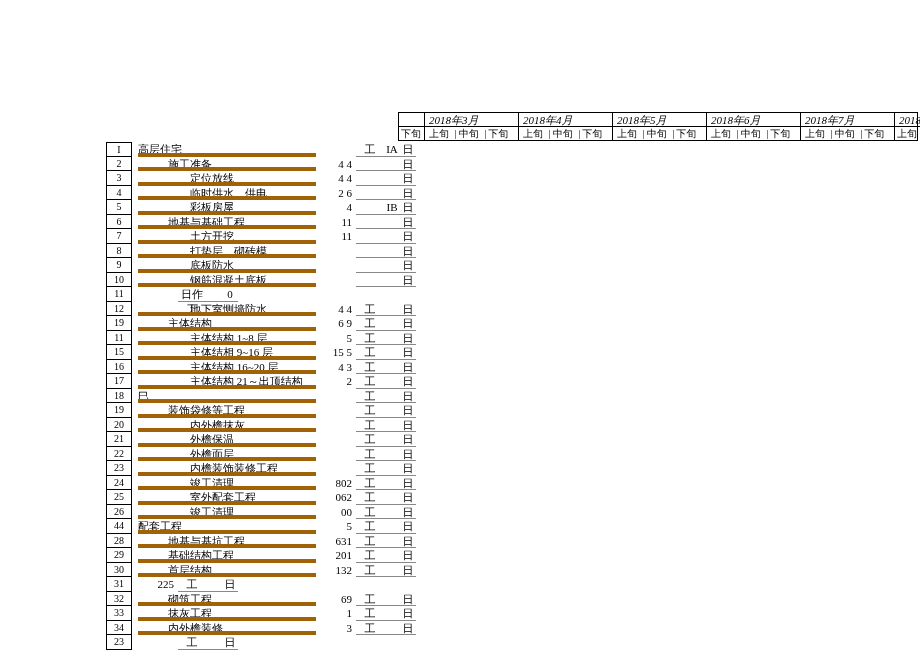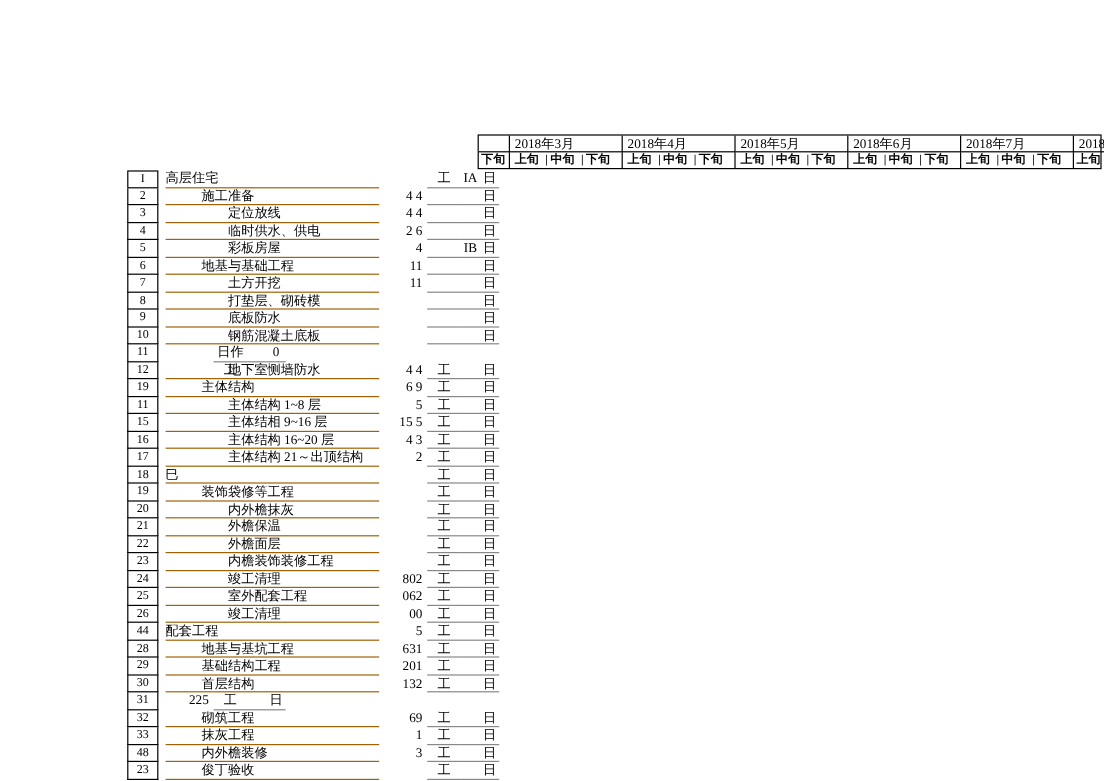--- a/index.html
+++ b/index.html
@@ -25,64 +25,64 @@
       height: 14px;
       line-height: 14px;
     }
     .month-cell {
       border-right: 1px solid #000;
       border-bottom: 1px solid #000;
       padding-left: 4px;
       flex: 1 0 94px;
       white-space: nowrap;
       overflow: hidden;
+      font-style: italic;
     }
     .month-cell:first-child {
       flex: 0 0 26px;
       border-right: 1px solid #000;
     }
     .month-cell.last {
       flex: 0 0 28px;
       border-right: none;
     }
     .subcell-row {
       display: flex;
       height: 13px;
       line-height: 13px;
       font-size: 10px;
     }
     .subcell {
       border-right: 1px dotted #000;
       padding: 0 2px;
       white-space: nowrap;
       overflow: hidden;
-      font-weight: bold;
     }
     .subcell.first { flex: 0 0 26px; border-right: 1px solid #000; }
     .subcell.triple { flex: 1 0 94px; border-right: 1px solid #000; display:flex; }
     .subcell.triple span { flex:1; position:relative; padding-left:2px;}
     .subcell.triple span:not(:last-child)::after{
       content:"|"; position:absolute; right:0; top:0; color:#000;
     }
     .subcell.last { flex: 0 0 28px; }
     .task-row-container{
       position:absolute;
       left:106px;
       top:142px;
     }
     .task-row{
       display:flex;
       height:14.5px;
       line-height:14.5px;
     }
     .c-id{ width:26px; border:1px solid #000; border-bottom:1px solid #000; border-top:none; text-align:center; font-size:10px;}
     .c-id.first{border-top:1px solid #000;}
-    .c-name{ width:178px; padding-left:6px; border-bottom:1px solid #a16207; overflow:hidden;}
+    .c-name{ width:178px; padding-left:6px; border-bottom:4px solid #a16207; overflow:hidden;}
     .lvl1{padding-left:0px;}
-    .lvl2{padding-left:30px;}
+    .lvl2{padding-left:30px;text-decoration:underline;}
     .lvl3{padding-left:52px;}
     .c-val{ width:40px; text-align:right; padding-right:4px;}
     .c-a{ width:28px; text-align:center; border-bottom:1px solid #888;}
     .c-b{ width:16px; text-align:center; border-bottom:1px solid #888;}
   </style>
 </head>
 <body>
 
 <div class="gantt-area">
   <div class="gantt-header-row1">
@@ -415,30 +415,29 @@
     <div class="task-row">
       <div class="c-id">33</div>
       <div style="width: 6px;"></div>
       <div class="c-name lvl2">抹灰工程</div>
       <div class="c-val">1</div>
       <div class="c-a">工</div>
       <div class="c-b"></div>
       <div class="c-b">日</div>
     </div>
     <div class="task-row">
-      <div class="c-id">48</div>
+      <div class="c-id">34</div>
       <div style="width: 6px;"></div>
       <div class="c-name lvl2">内外檐装修</div>
       <div class="c-val">3</div>
       <div class="c-a">工</div>
       <div class="c-b"></div>
       <div class="c-b">日</div>
     </div>
     <div class="task-row">
       <div class="c-id">23</div>
       <div style="width: 6px;"></div>
-      <div class="c-name lvl2">俊丁验收</div>
       <div class="c-val"></div>
       <div class="c-a">工</div>
       <div class="c-b"></div>
       <div class="c-b">日</div>
     </div>
   </div>
 
 </body></html>

